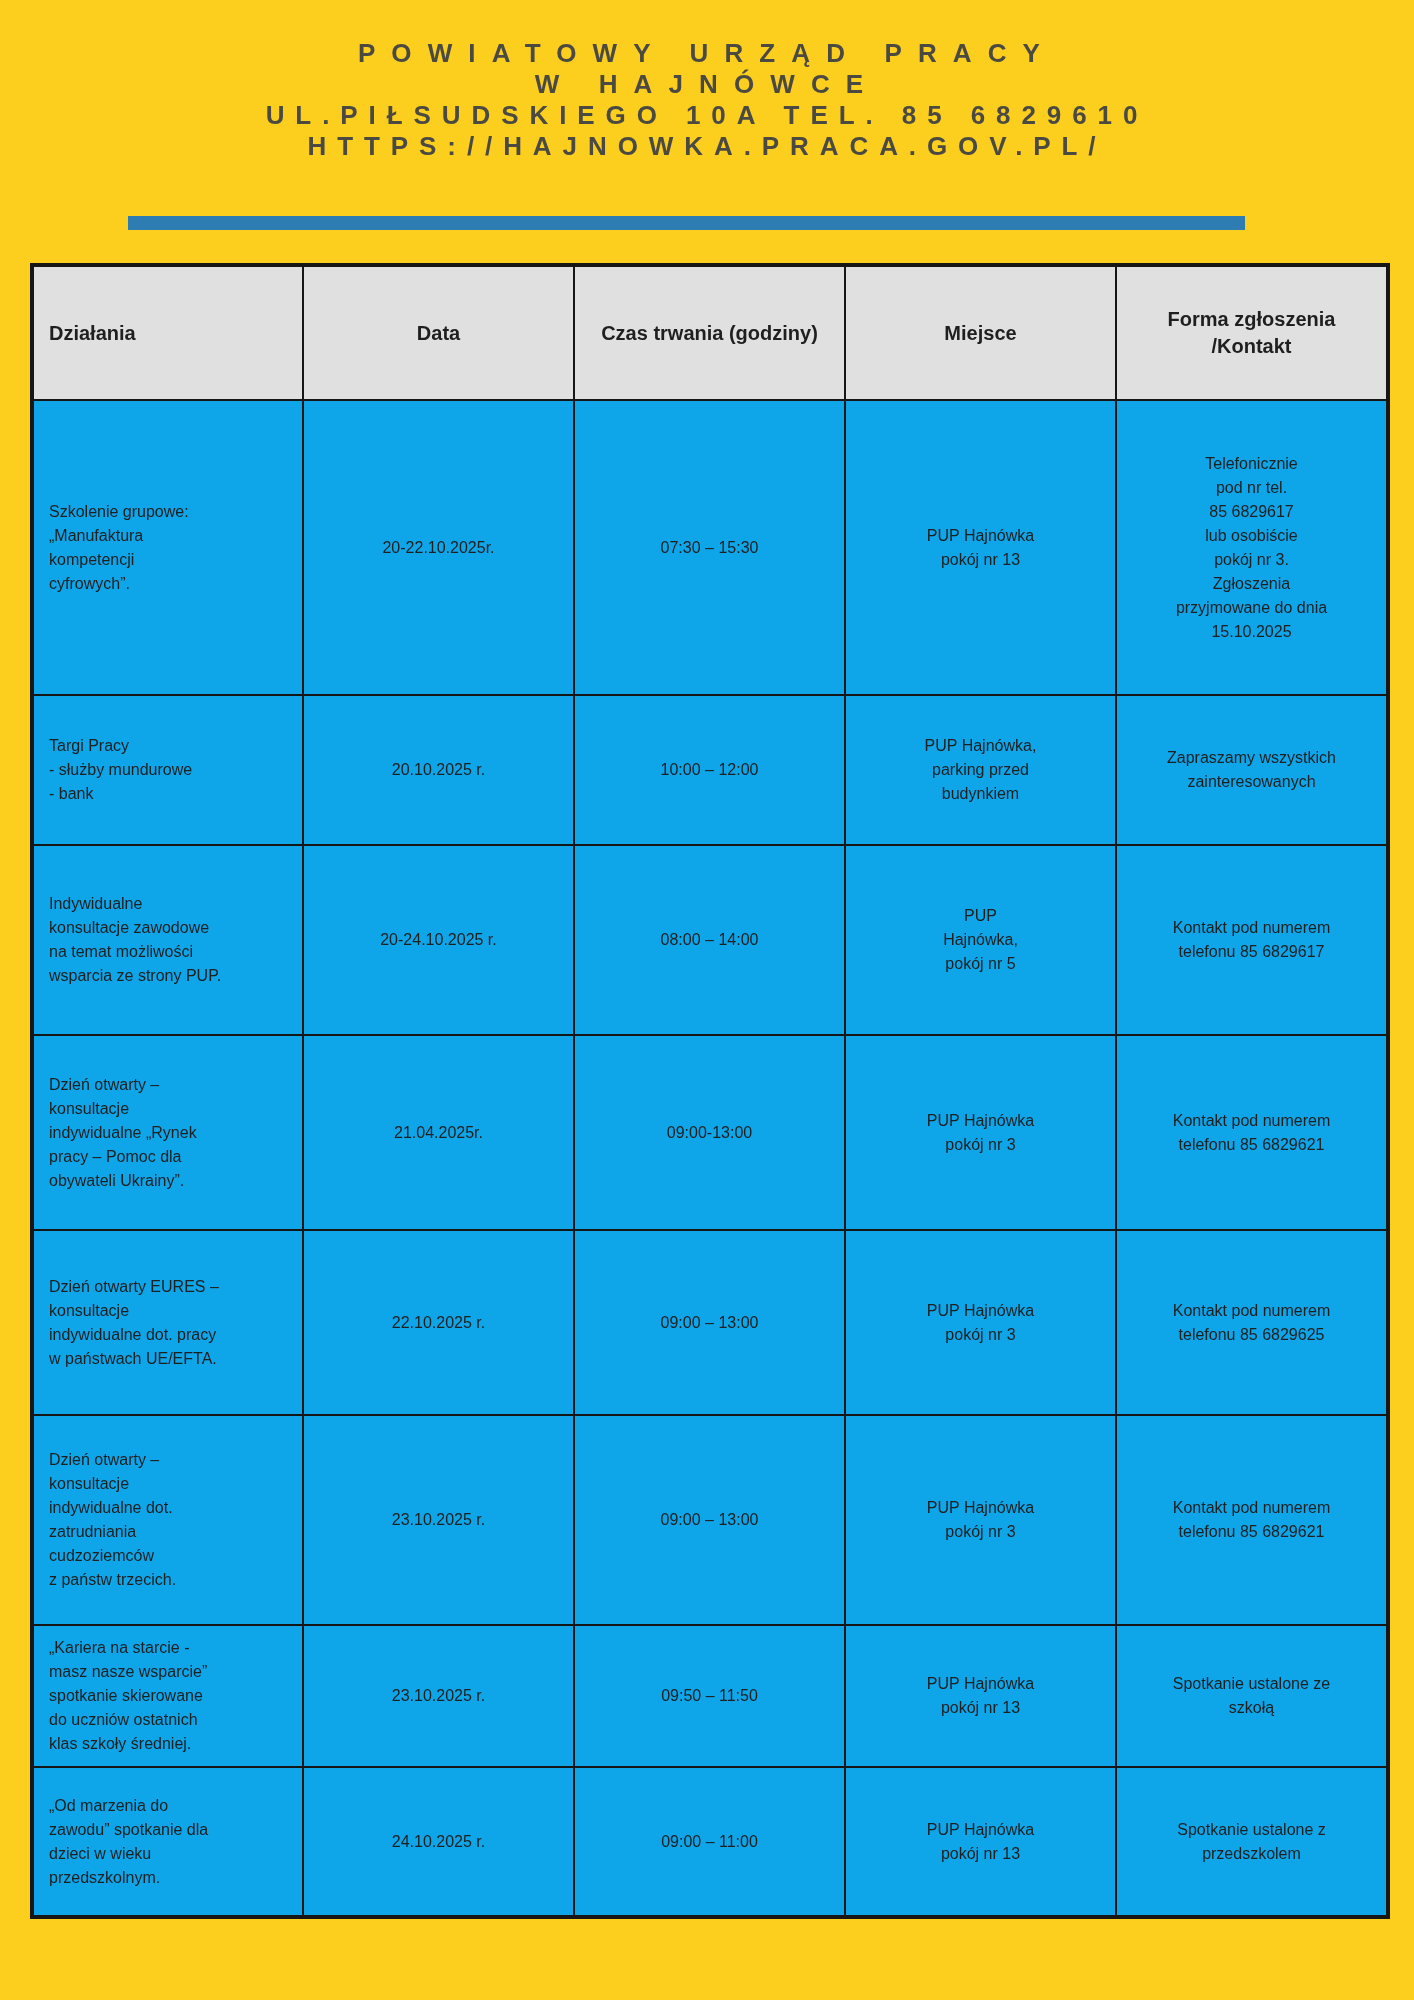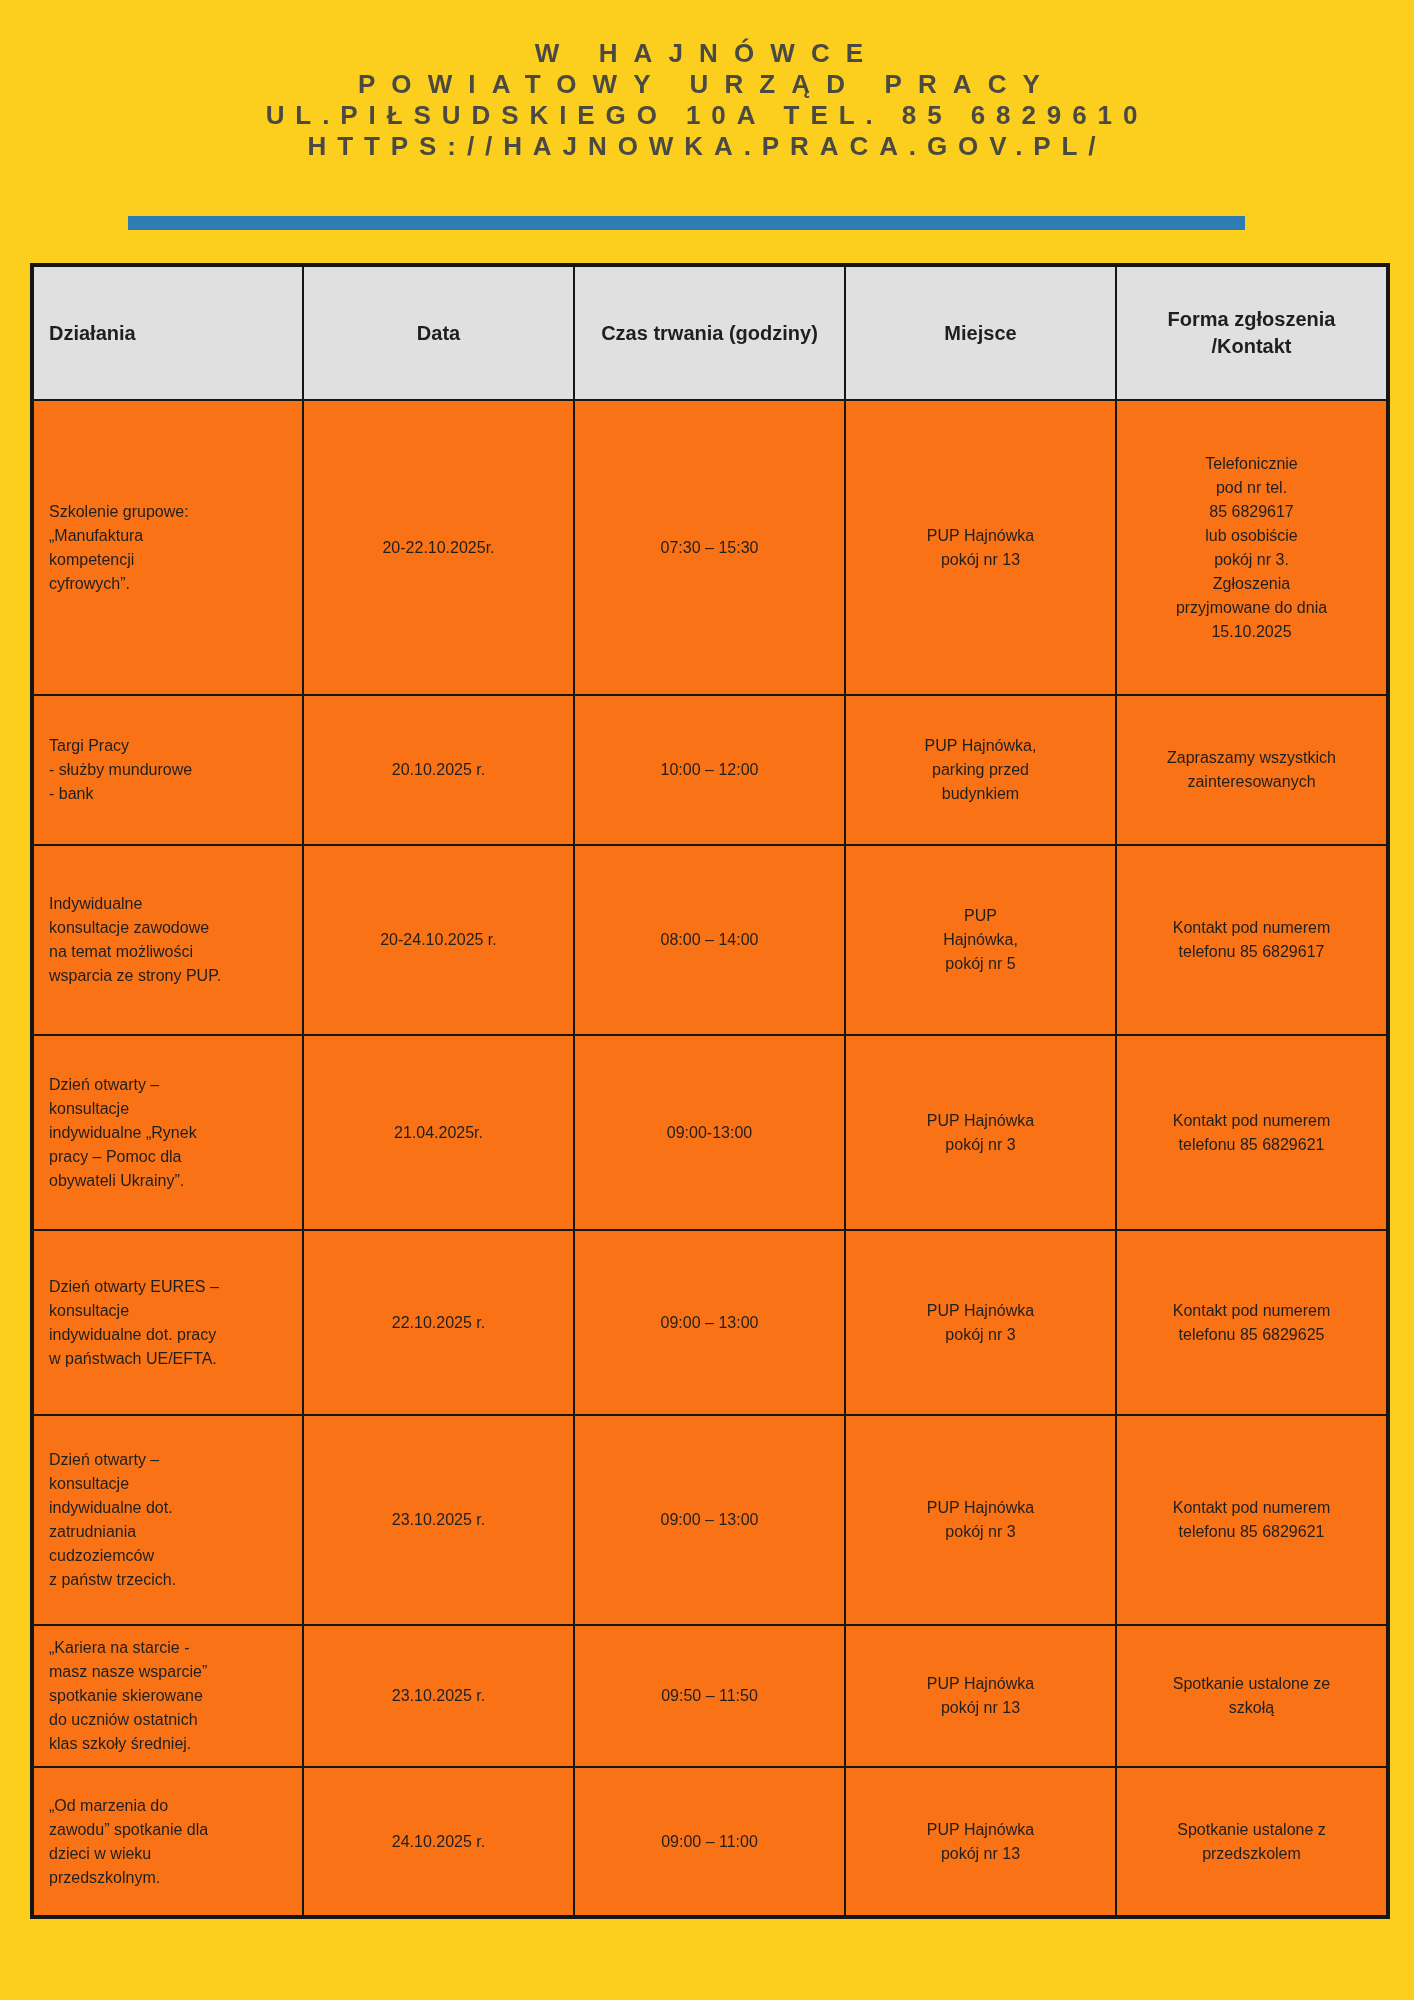--- a/index.html
+++ b/index.html
@@ -34,21 +34,21 @@
     background: #2e7db2;
   }
 
   
   table.events {
     margin-top: 33px;
     margin-left: 30px;
     width: 1356px;
     border-collapse: collapse;
     table-layout: fixed;
-    background: #f97316;
+    background: #0ea5e9;
     border: 4px solid #161616;
   }
   table.events th, table.events td {
     border: 2px solid #161616;
     vertical-align: middle;
     color: #1f1f1f;
     white-space: pre-line;
     overflow: hidden;
   }
   table.events th {
@@ -83,22 +83,22 @@
   tr.r6 { height: 210px; }
   tr.r7 { height: 140px; }
   tr.r8 { height: 150px; }
 </style>
 </head>
 <body>
 
 <div class="page">
 
   <div class="letterhead">
+    <div class="hdr-line wide">POWIATOWY URZĄD PRACY</div>
     <div class="hdr-line wide">W HAJNÓWCE</div>
-    <div class="hdr-line wide">POWIATOWY URZĄD PRACY</div>
     <div class="hdr-line narrow">UL.PIŁSUDSKIEGO 10A TEL. 85 6829610</div>
     <div class="hdr-line narrow">HTTPS://HAJNOWKA.PRACA.GOV.PL/</div>
   </div>
 
   <div class="accent-bar"></div>
 
   <table class="events">
     <colgroup>
       <col style="width:271px">
         <col style="width:271px">

